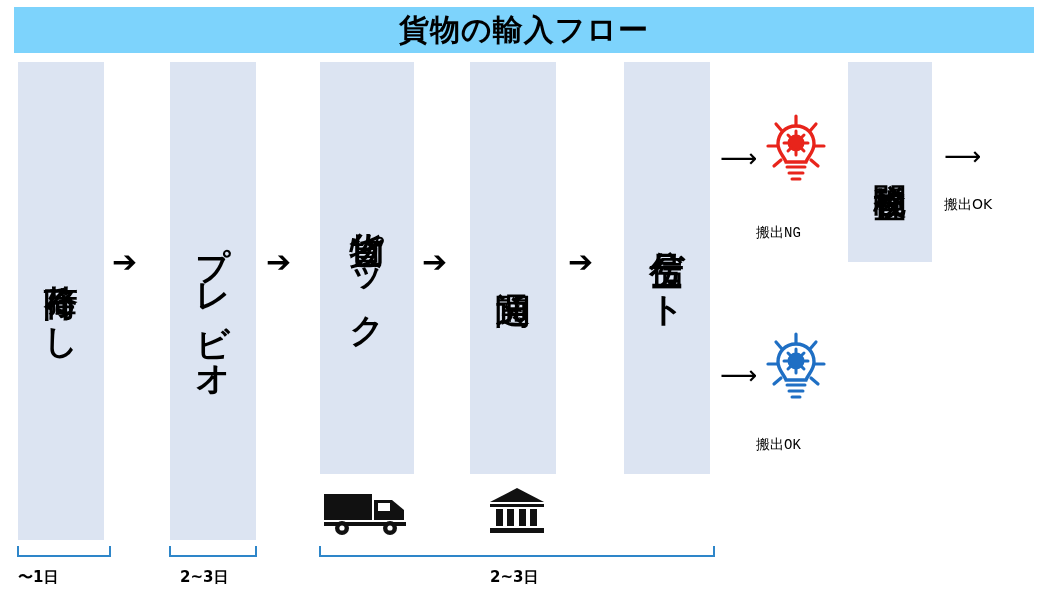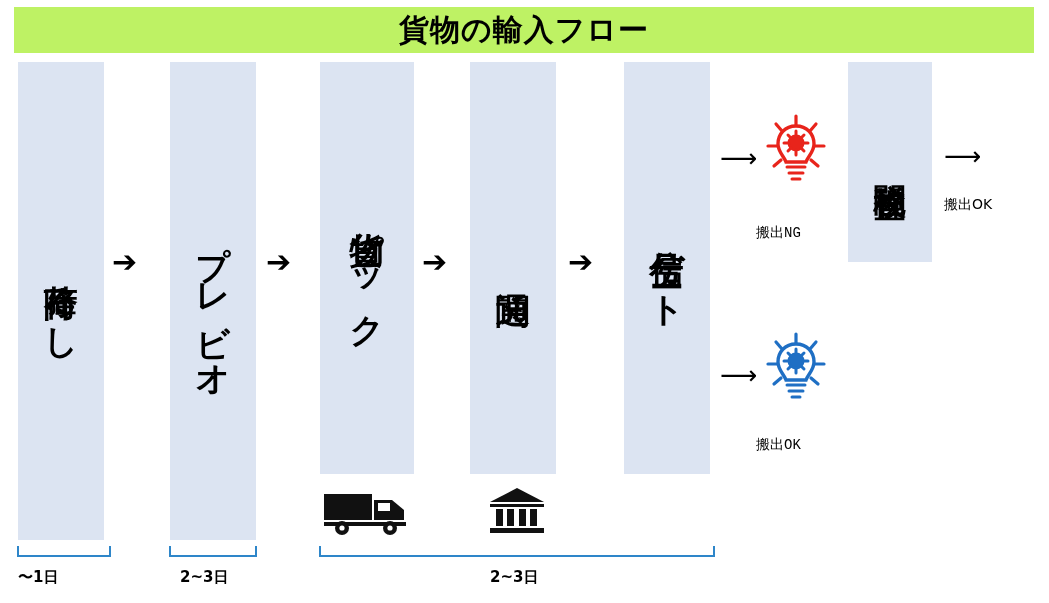--- a/index.html
+++ b/index.html
@@ -8,21 +8,21 @@
     background:#ffffff;
     font-family:"Liberation Sans","DejaVu Sans",sans-serif;
     position:relative;
     overflow:hidden;
   }
   .canvas{position:relative;width:1049px;height:603px;}
 
   
   .title-band{
     position:absolute;left:14px;top:7px;width:1020px;height:46px;
-    background:#bef264;
+    background:#7dd3fc;
     display:flex;align-items:center;justify-content:center;
   }
   .title-text{
     font-family:"DejaVu Sans","Liberation Sans",sans-serif;
     font-size:30px;font-weight:bold;color:#000000;letter-spacing:1px;
   }
 
   
   .stage{
     position:absolute;

